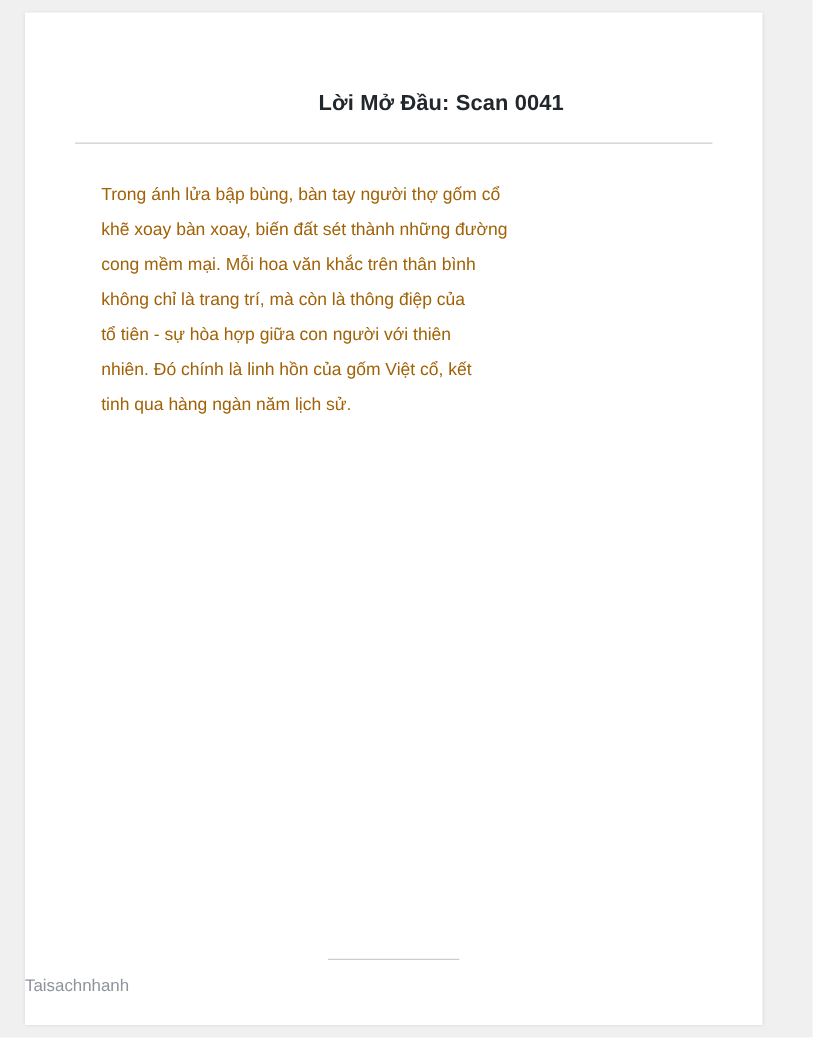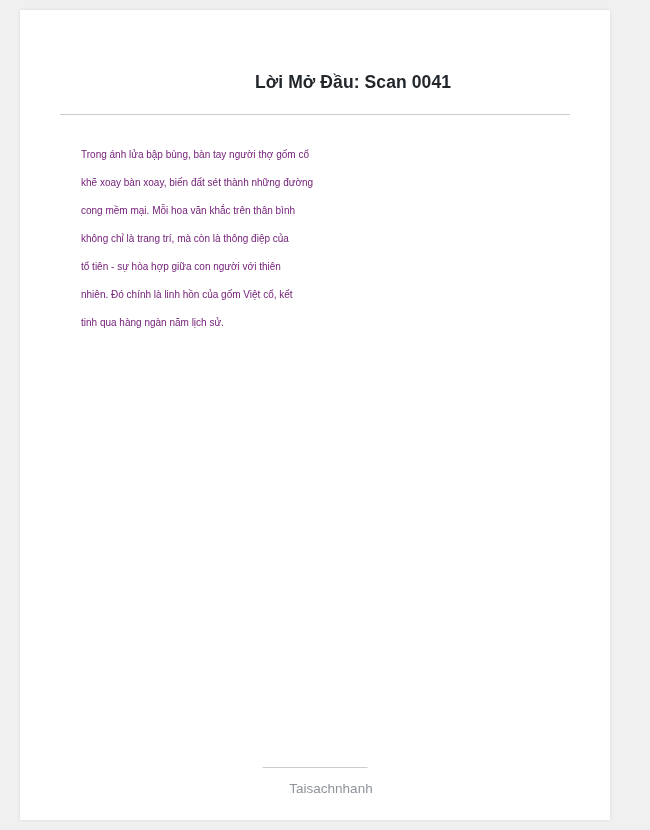--- a/index.html
+++ b/index.html
@@ -41,43 +41,41 @@
     left: 40px;
     width: 510px;
     height: 1px;
     background: #c9cdd2;
   }
   .body-text {
     position: absolute;
     top: 131px;
     left: 61px;
     width: 470px;
-    font-size: 10px;
+    font-size: 14px;
     line-height: 28px;
-    color: #701a75;
+    color: #a16207;
     white-space: pre-wrap;
   }
   .footer-rule {
     position: absolute;
     bottom: 52px;
     left: 50%;
     transform: translateX(-50%);
     width: 105px;
     height: 1px;
     background: #c9cdd2;
   }
   .footer-text {
     position: absolute;
     bottom: 24px;
     left: 0;
     width: 100%;
-    text-align: center;
     font-size: 13.5px;
     color: #8d949c;
-    margin-left: 16px;
   }
 </style>
 </head>
 <body>
 
 <div class="page">
   <div class="doc-title">Lời Mở Đầu: Scan 0041</div>
   <div class="title-rule"></div>
   <div class="body-text">Trong ánh lửa bập bùng, bàn tay người thợ gốm cổ
 khẽ xoay bàn xoay, biến đất sét thành những đường

